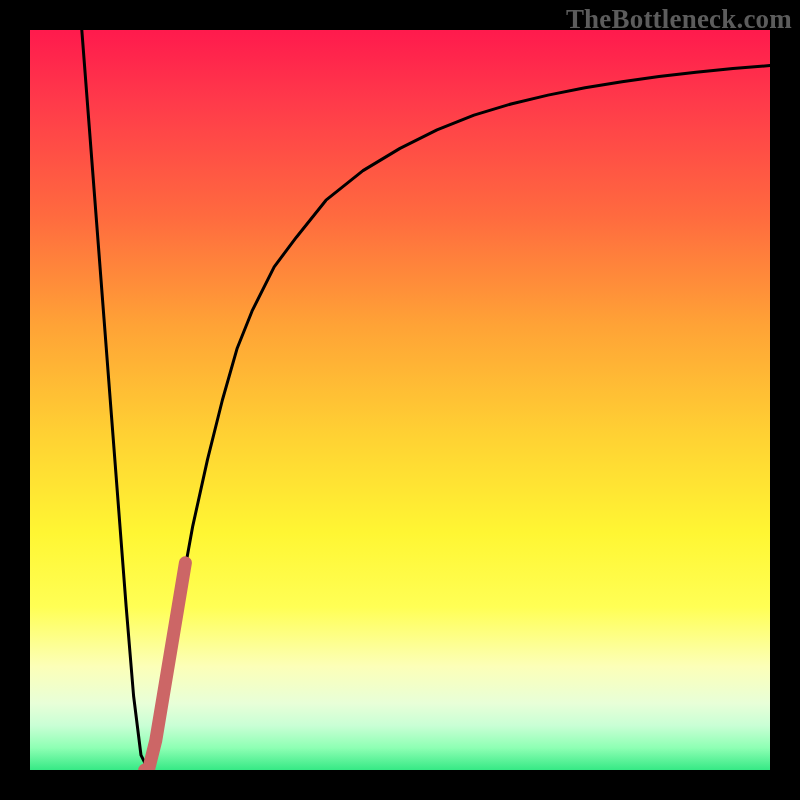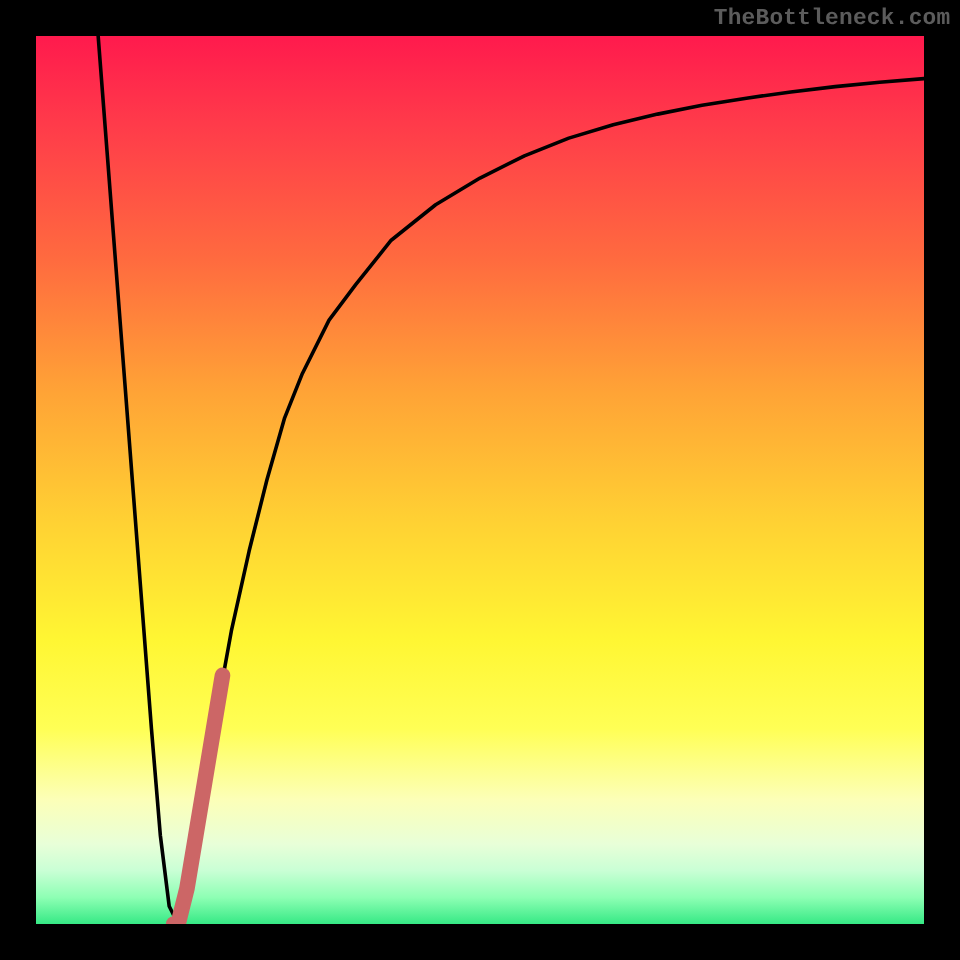--- a/index.html
+++ b/index.html
@@ -46,22 +46,22 @@
     );
   }
   svg.curves {
     position: absolute;
     inset: 0;
   }
   .watermark {
     position: absolute;
     top: 4px;
     right: 8px;
-    font-family: Liberation Mono, monospace;
-    font-size: 19px;
+    font-family: Liberation Serif, serif;
+    font-size: 27px;
     font-weight: 600;
     color: #5c5c5c;
     letter-spacing: 0.2px;
   }
 </style>
 </head>
 <body>
 
 <div class="frame">
   <div class="watermark">TheBottleneck.com</div>

